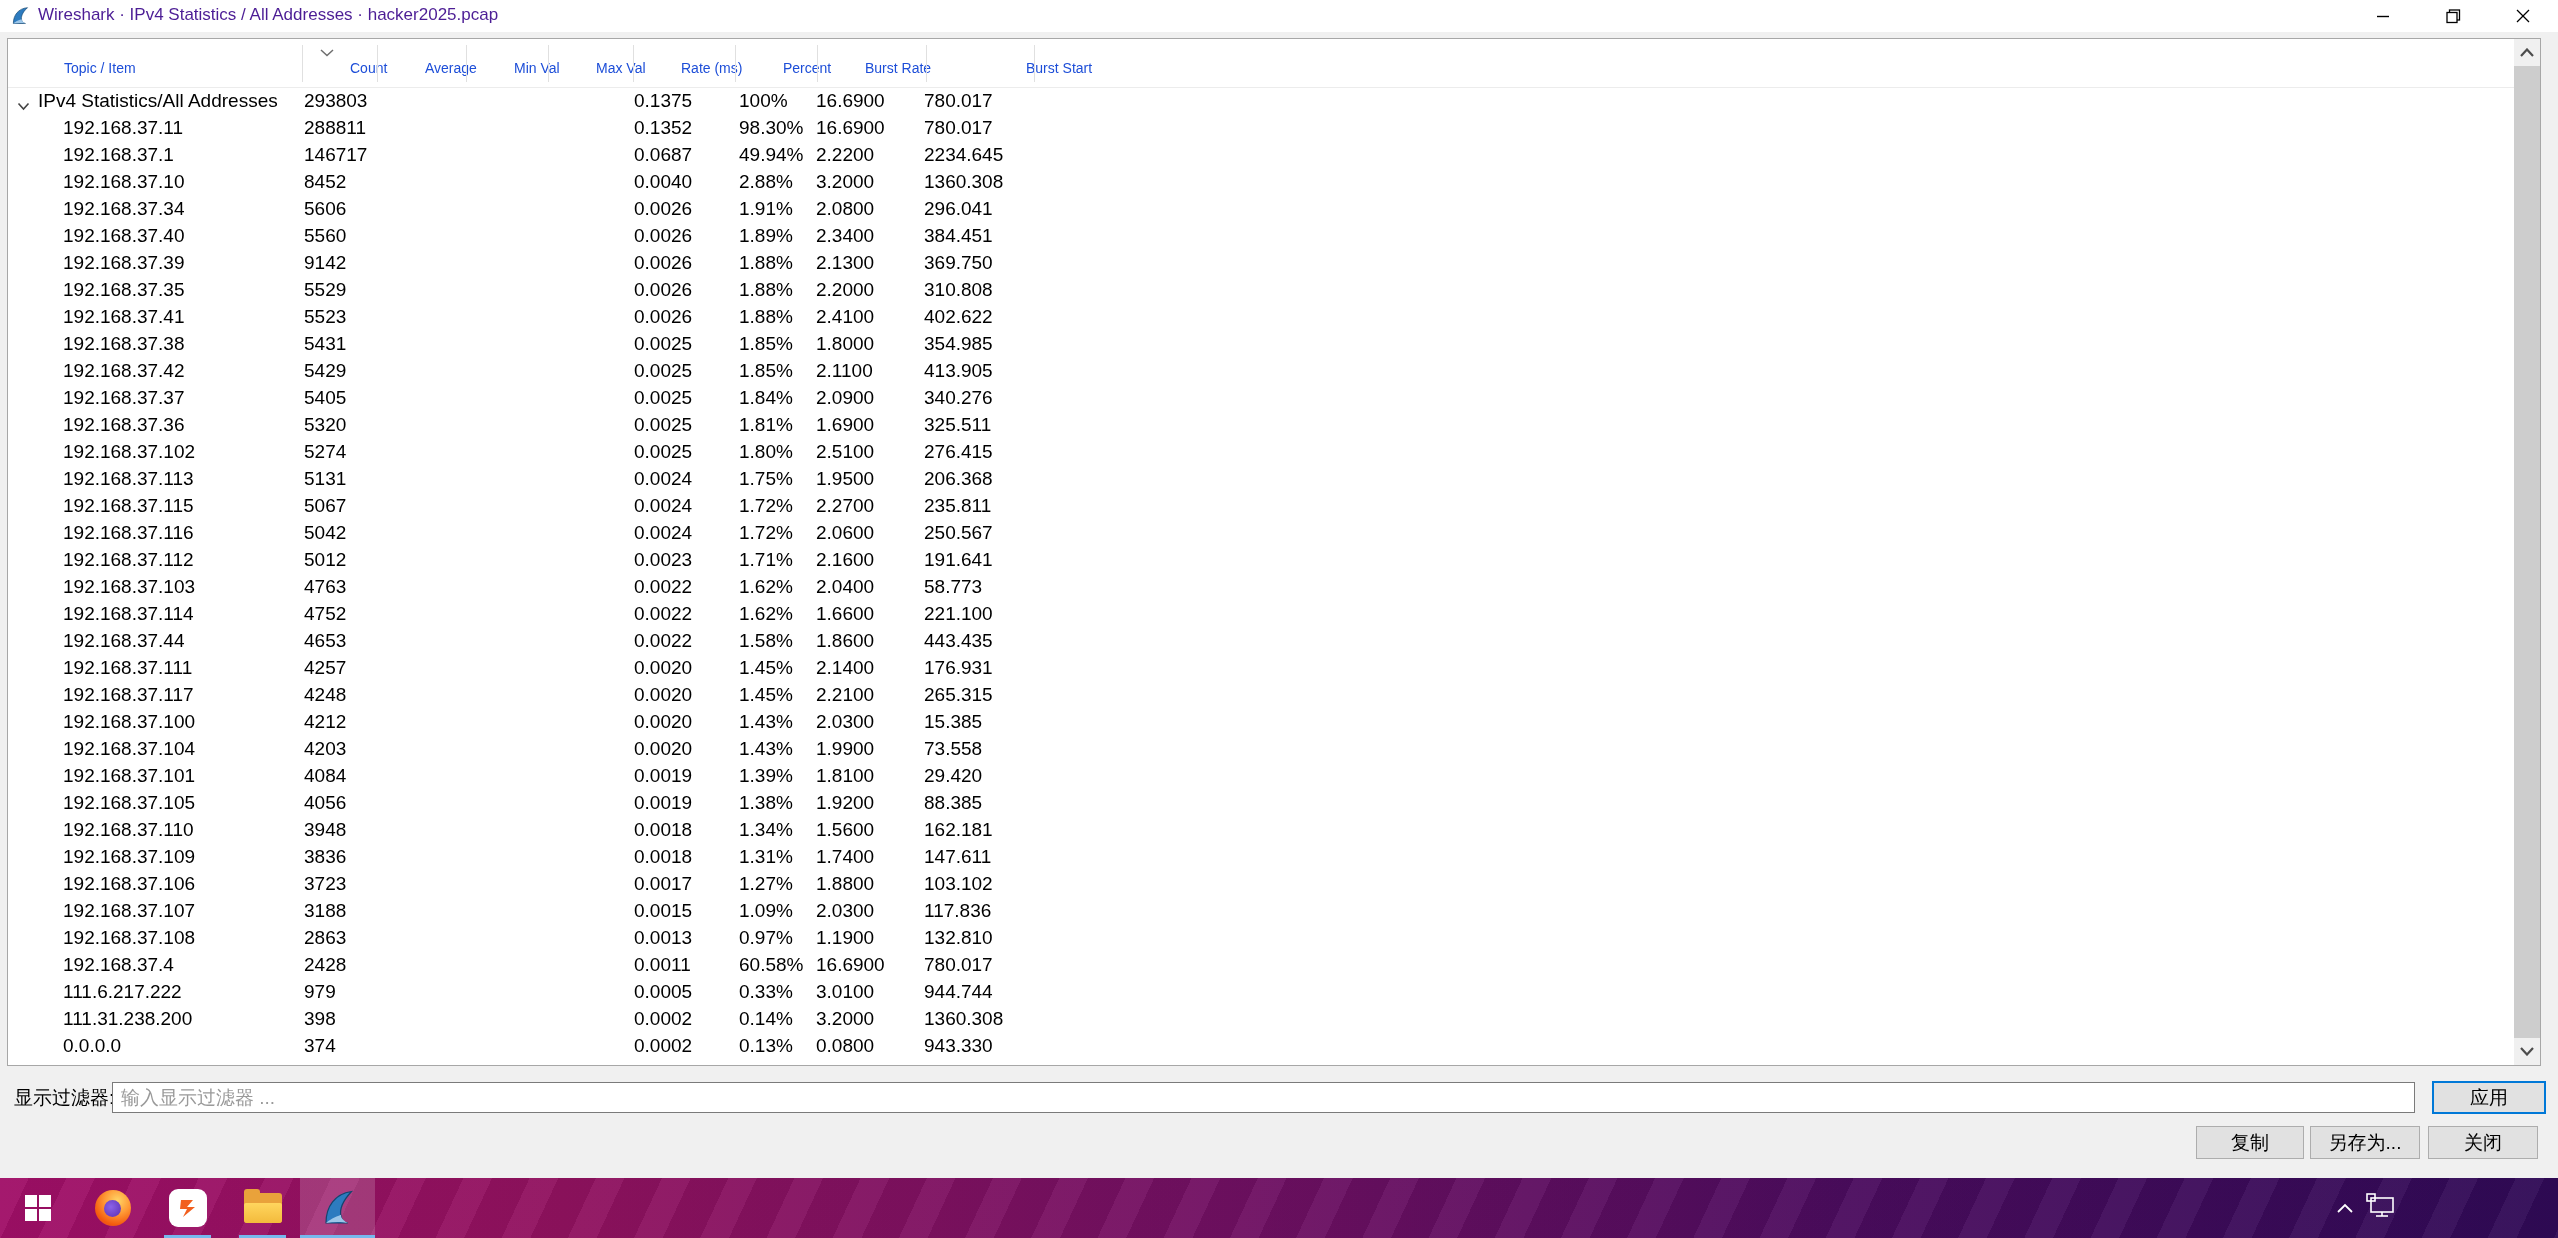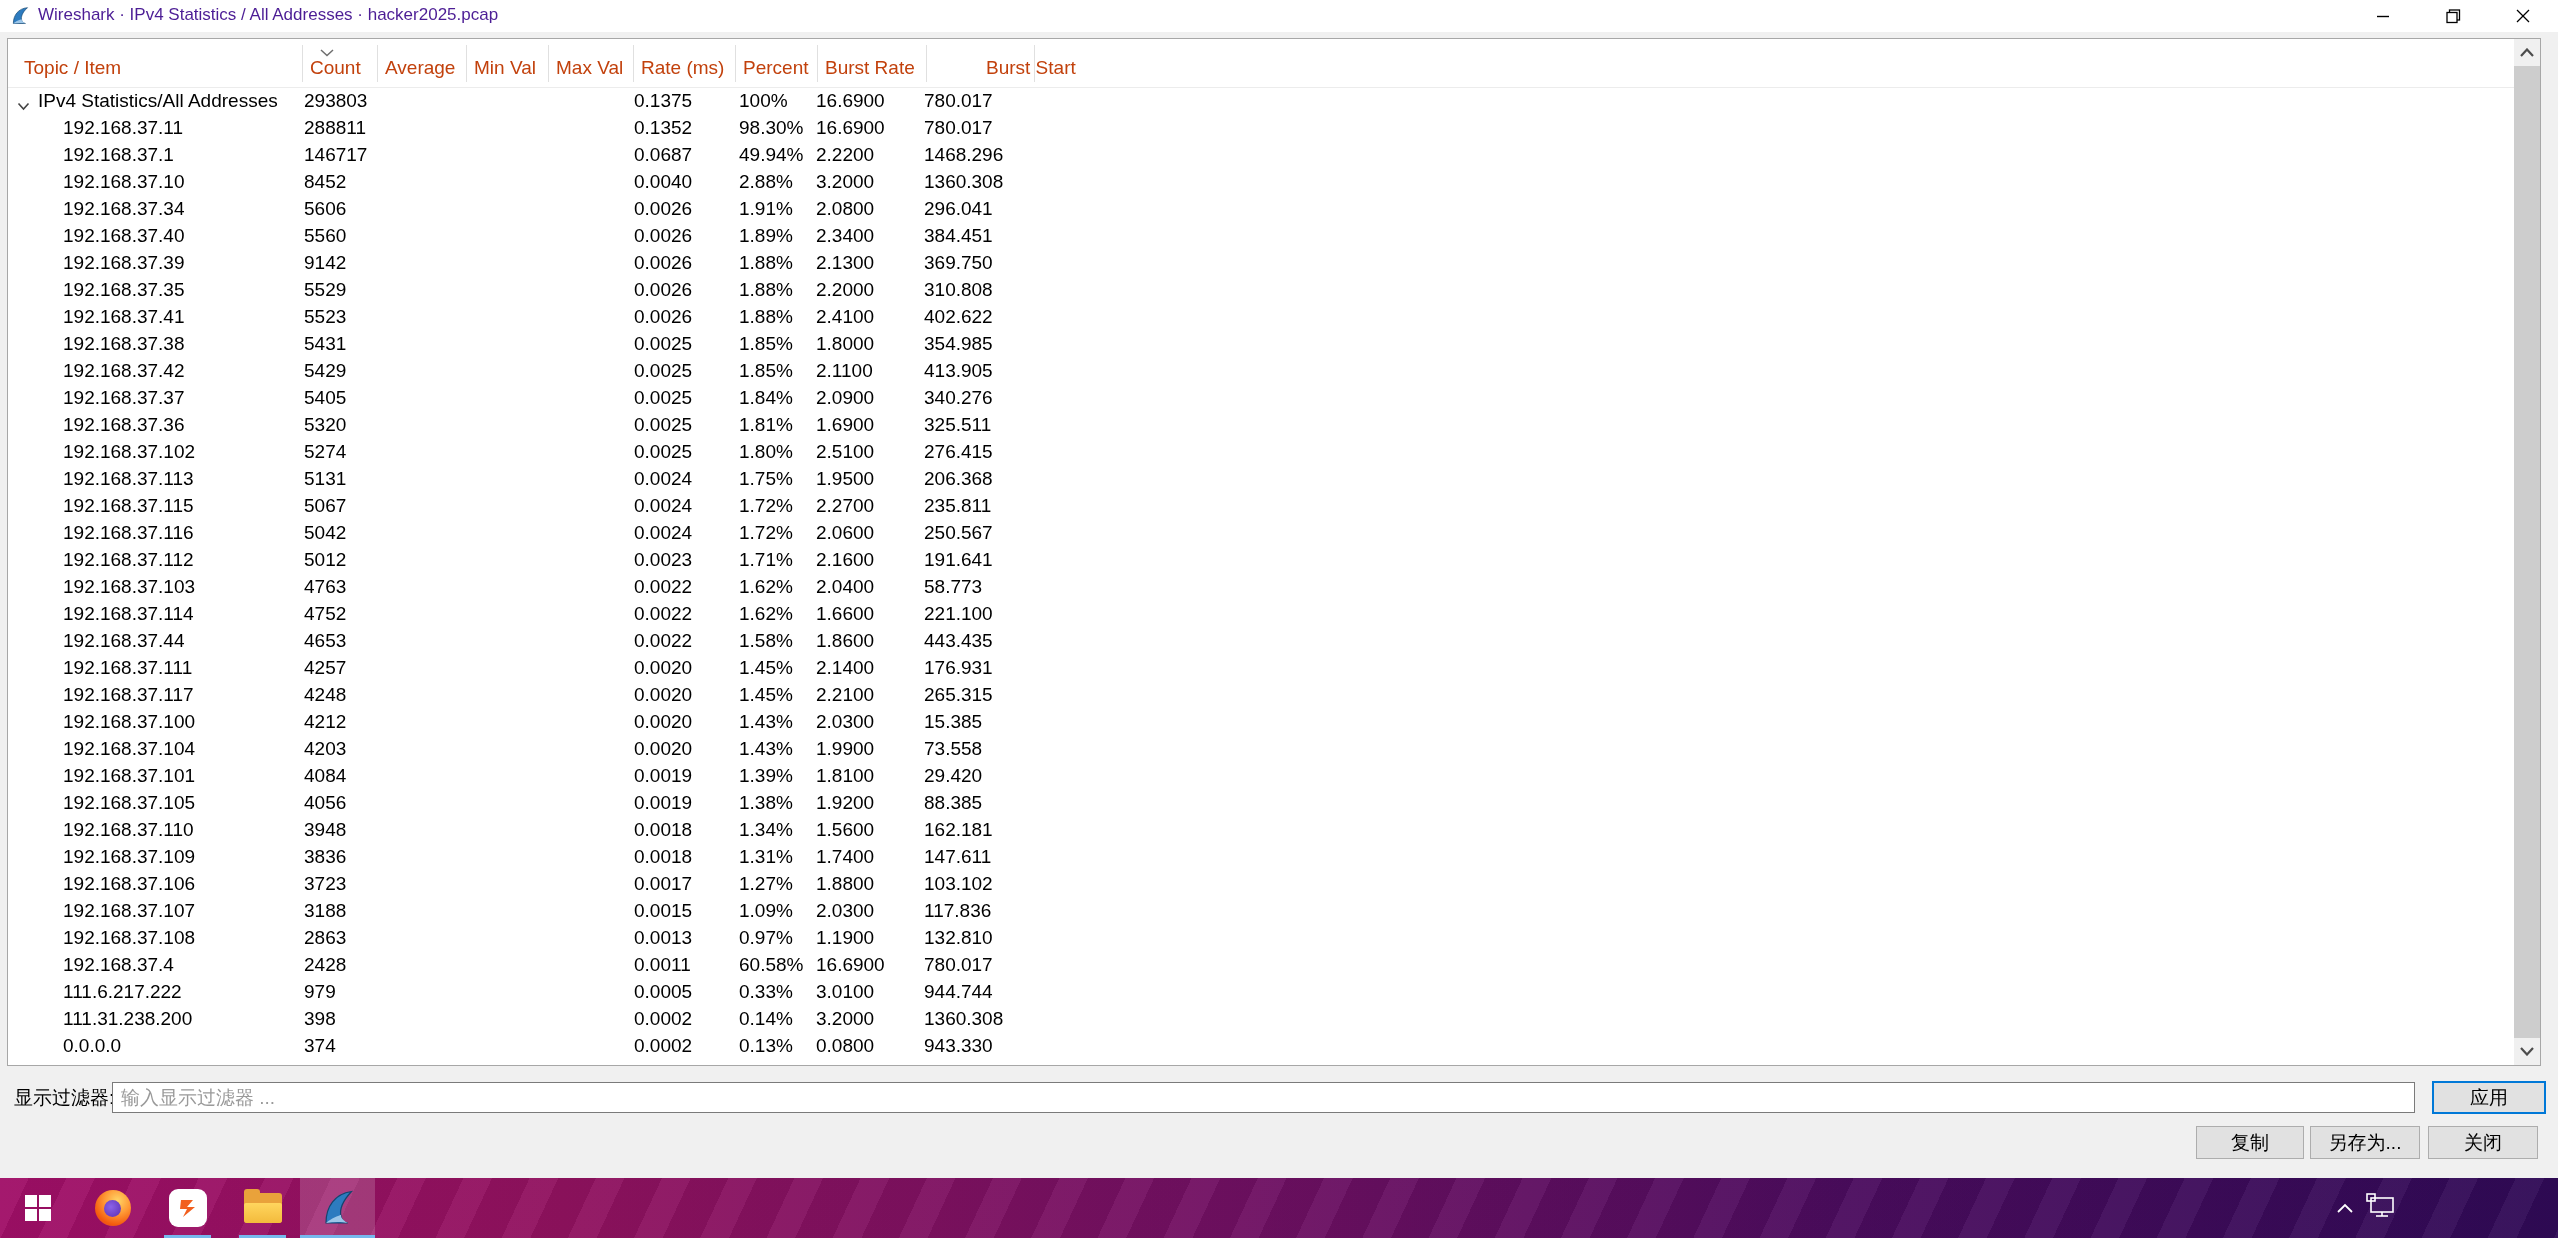--- a/index.html
+++ b/index.html
@@ -12,21 +12,21 @@
   
   .titlebar{position:absolute;left:0;top:0;width:2558px;height:32px;background:#ffffff;}
   .title-icon{position:absolute;left:10px;top:6px;width:20px;height:20px;}
   .title-text{position:absolute;left:38px;top:5px;font-size:17px;color:#4c1d95;white-space:nowrap;}
   .win-btn{position:absolute;top:0;width:70px;height:32px;display:flex;align-items:center;justify-content:center;background:#fff;border:none;padding:0;}
   .win-btn svg{display:block;}
   
   .tree{position:absolute;left:7px;top:38px;width:2534px;height:1028px;background:#fff;
         border:1px solid #a7a7a7;box-sizing:border-box;overflow:hidden;}
   .thead{position:absolute;left:0;top:0;right:26px;height:48px;background:#fff;border-bottom:1px solid #ececec;}
-  .hcell{position:absolute;bottom:0;height:34px;line-height:30px;font-size:19px;color:#c2410c;white-space:nowrap;cursor:default;}
+  .hcell{position:absolute;bottom:0;height:34px;line-height:30px;font-size:14px;color:#1d4ed8;white-space:nowrap;cursor:default;margin-left:40px;}
   .hsep{position:absolute;top:6px;height:37px;width:1px;background:#e0e0e0;}
   .sortind{position:absolute;top:4px;}
   .rows{position:absolute;left:0;top:48px;right:26px;height:978px;overflow:hidden;}
   .trow{position:relative;height:27px;}
   .cell{position:absolute;top:0;height:27px;line-height:27px;font-size:19px;color:#000;white-space:nowrap;}
   .t0{left:30px;} .t1{left:55px;}
   .c-count{left:296px;} .c-rate{left:626px;} .c-pct{left:731px;} .c-brate{left:808px;} .c-bstart{left:916px;}
   .expander{position:absolute;left:9px;top:10px;}
   
   .vscroll{position:absolute;right:0;top:0;width:26px;height:100%;background:#f0f0f0;}
@@ -142,21 +142,21 @@
         <span class="cell c-pct">98.30%</span>
         <span class="cell c-brate">16.6900</span>
         <span class="cell c-bstart">780.017</span>
       </div>
       <div class="trow">
         <span class="cell t1">192.168.37.1</span>
         <span class="cell c-count">146717</span>
         <span class="cell c-rate">0.0687</span>
         <span class="cell c-pct">49.94%</span>
         <span class="cell c-brate">2.2200</span>
-        <span class="cell c-bstart">1468.296</span>
+        <span class="cell c-bstart">2234.645</span>
       </div>
       <div class="trow">
         <span class="cell t1">192.168.37.10</span>
         <span class="cell c-count">8452</span>
         <span class="cell c-rate">0.0040</span>
         <span class="cell c-pct">2.88%</span>
         <span class="cell c-brate">3.2000</span>
         <span class="cell c-bstart">1360.308</span>
       </div>
       <div class="trow">

